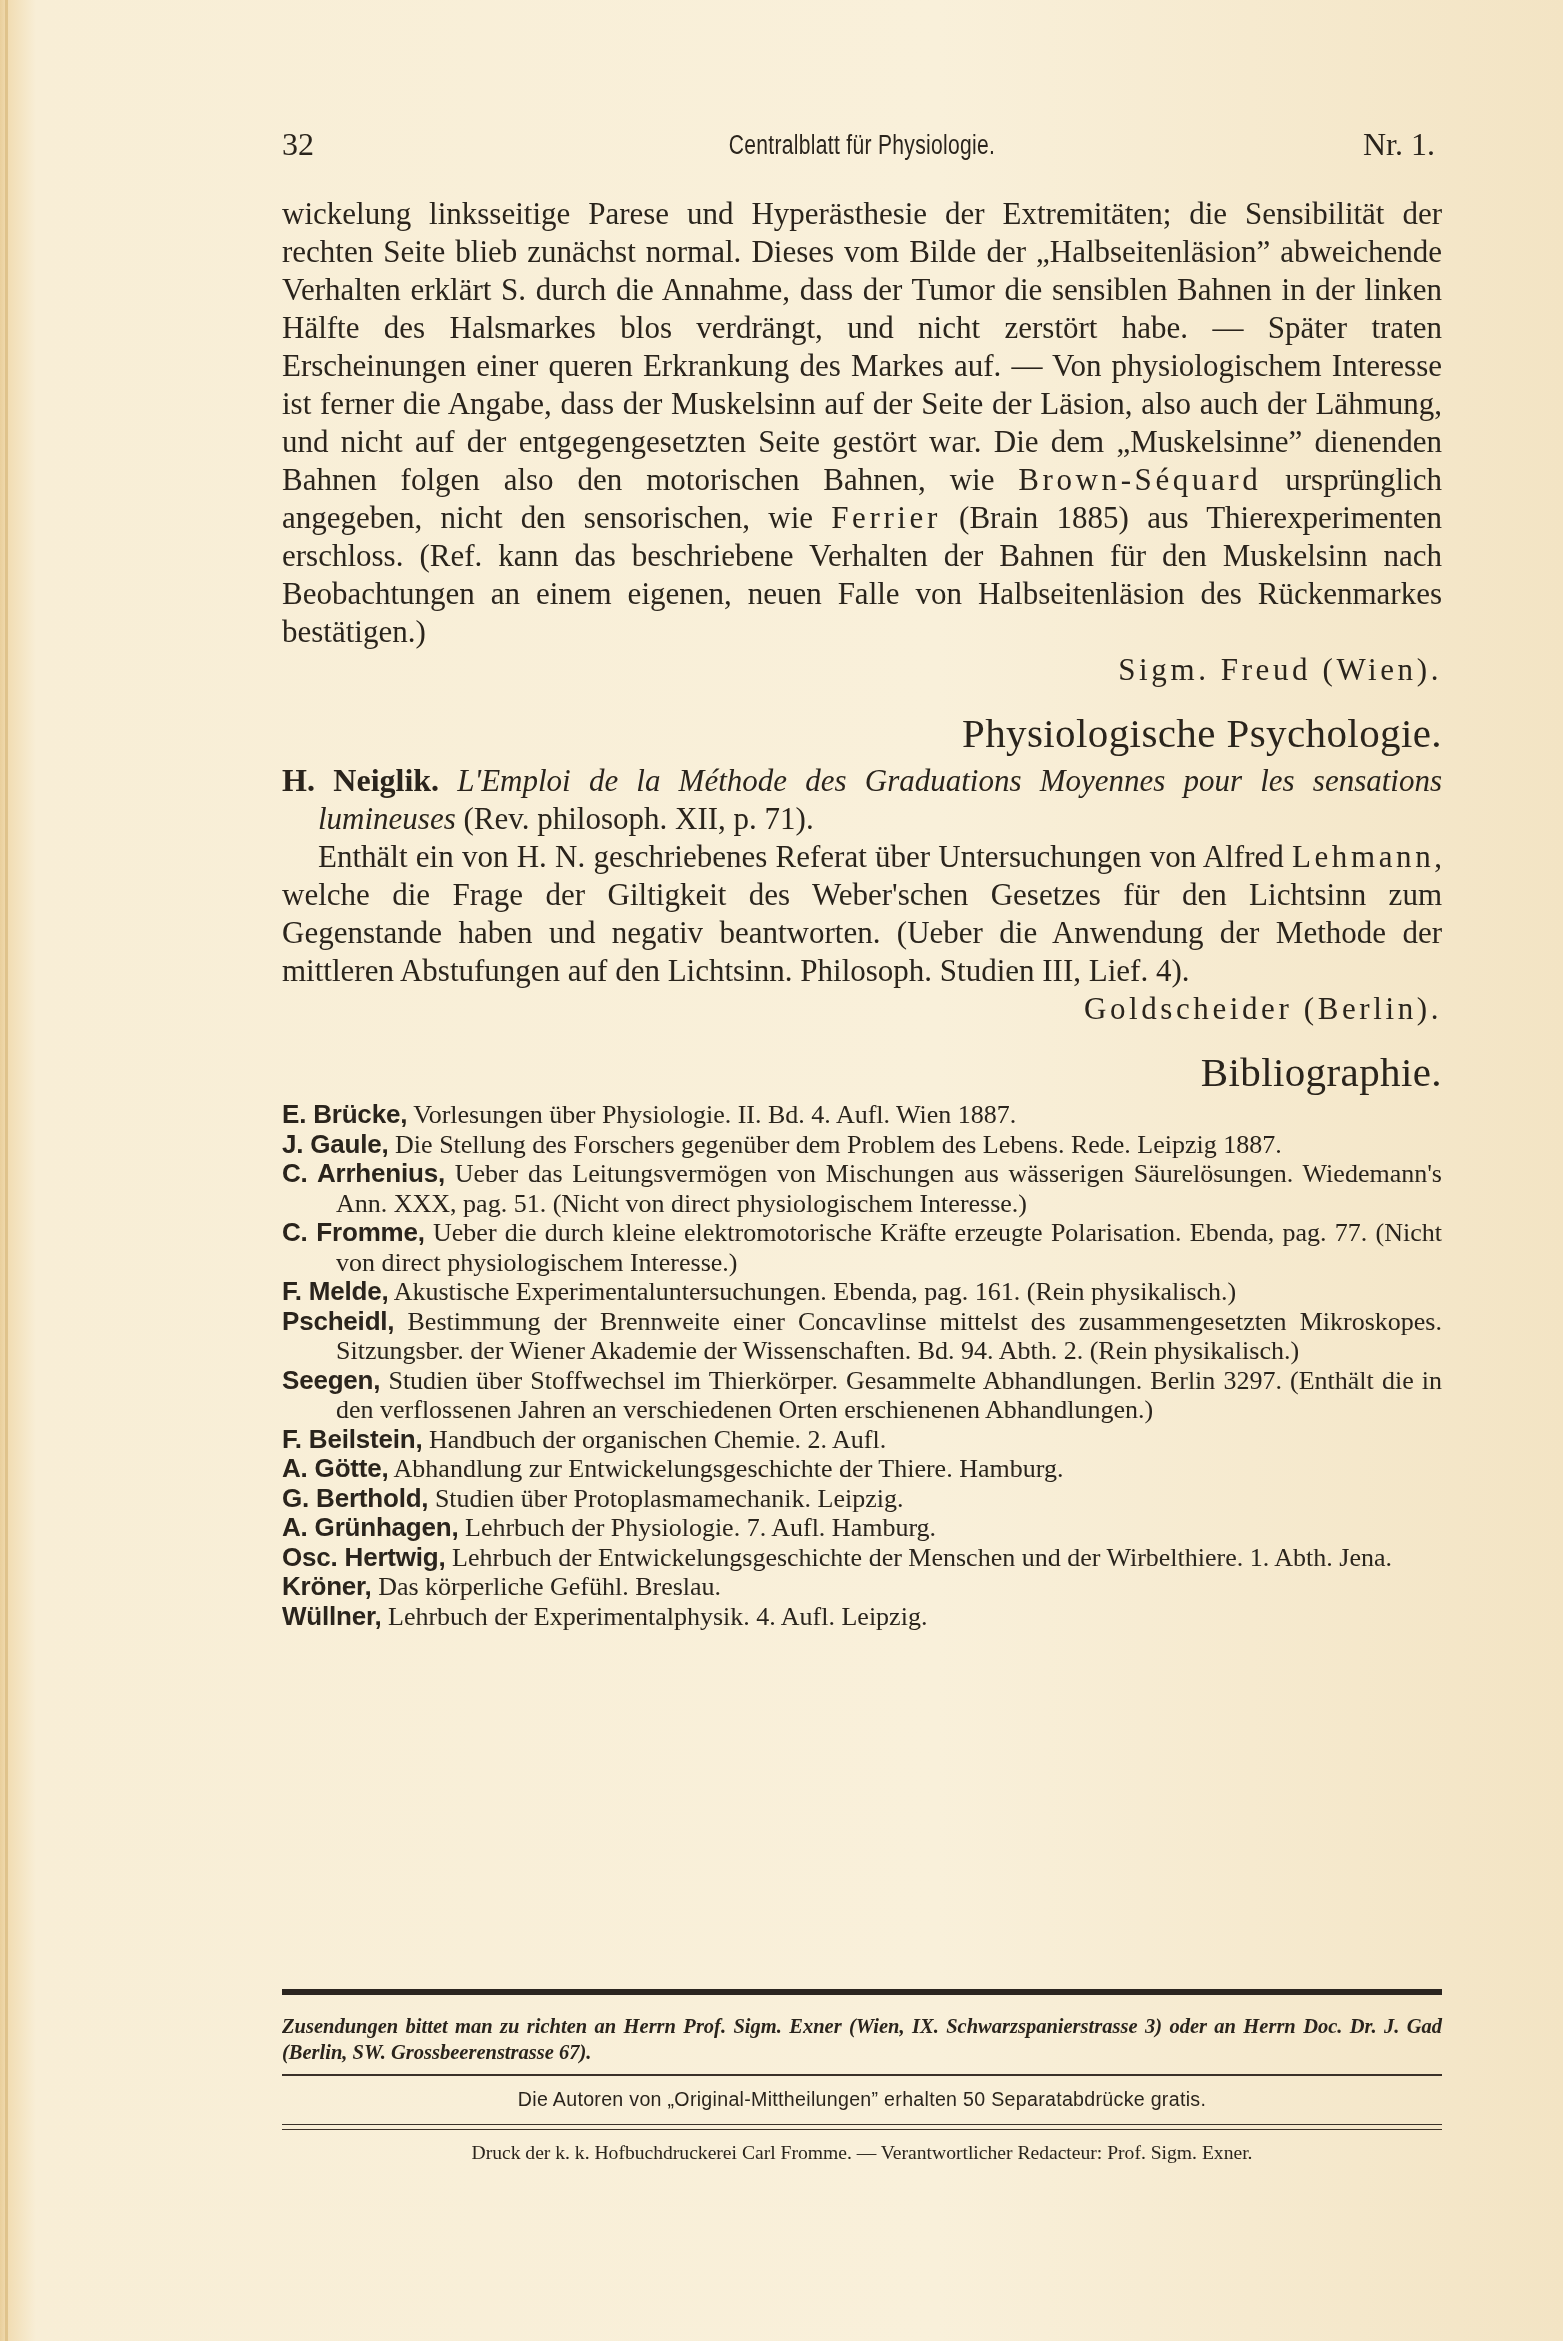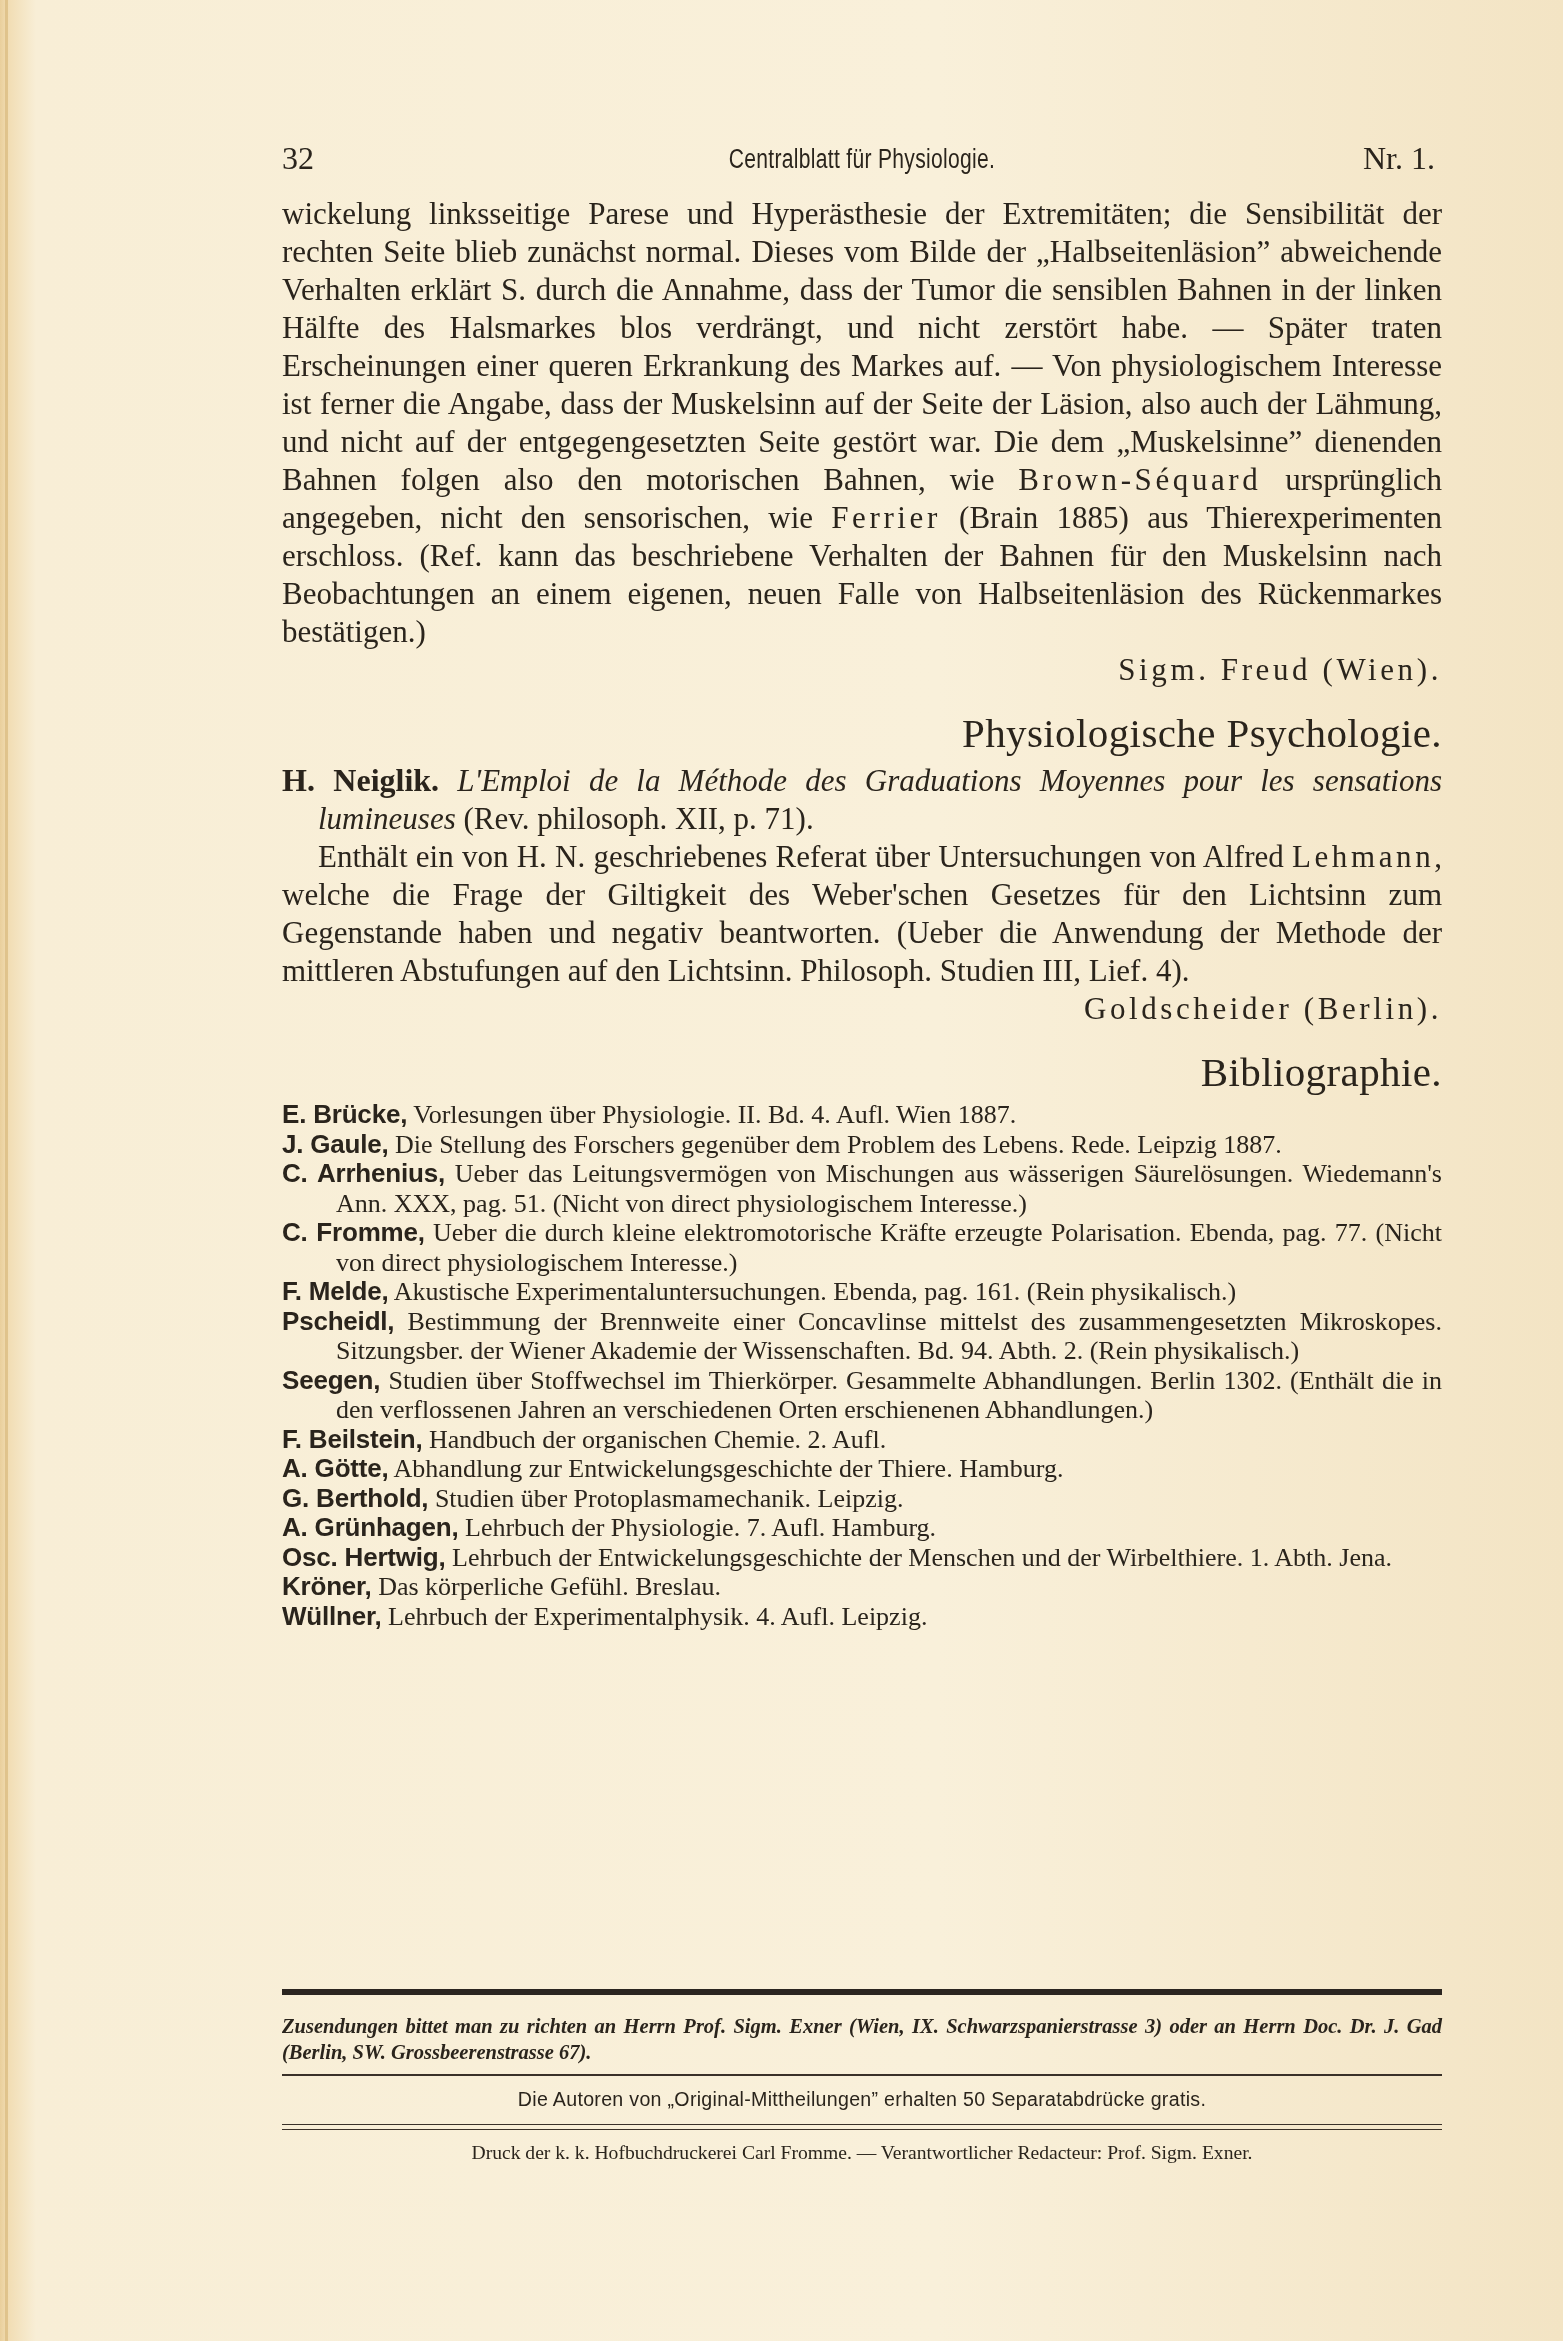--- a/index.html
+++ b/index.html
@@ -6,21 +6,21 @@
   body {
     width: 1564px; height: 2342px; overflow: hidden;
     background: #f7ecd2;
     background-image: linear-gradient(90deg, #e9cf9c 0px, #f1dcb2 7.1px, #f8eed6 36px, #f9f0da 60%, #f3e4c4 100%);
     color: #2a241c;
     font-family: "Liberation Serif", "DejaVu Serif", serif;
     position: relative;
   }
   .edge-line { position: absolute; left: 5.4px; top: 0; width: 2.7px; height: 2342px; background: #d9b97d; opacity: .7; }
   .page { position: absolute; left: 282px; top: 0; width: 1160px; }
-  .running-head { position: absolute; top: 140px; left: 0; width: 1160px; height: 39px; }
+  .running-head { position: absolute; top: 126px; left: 0; width: 1160px; height: 39px; }
   .rh-num { position: absolute; left: 0; top: 0; font-size: 32px; }
   .rh-title { position: absolute; left: 0; right: 0; top: 3.6px; text-align: center; font-size: 27px; letter-spacing: 0.4px; font-family: "Liberation Sans Narrow", "Liberation Sans", sans-serif; transform: scaleX(.78); }
   .rh-issue { position: absolute; right: 7.1px; top: 0; font-size: 32px; }
 
   .body-text { position: absolute; top: 195px; left: 0; width: 1160px; font-size: 31px; line-height: 38px; }
   .para { text-align: justify; text-align-last: left; margin: 0; }
   .spaced { letter-spacing: 3.6px; }
   .signature { text-align: right; }
   .section-title { text-align: right; font-size: 41px; margin: 25px 0 9px 0; letter-spacing: 0.4px; }
   .entry-head { font-weight: bold; font-size: 32px; }
@@ -66,21 +66,21 @@
 
     <div class="section-title">Bibliographie.</div>
 
     <div class="biblio">
       <p class="bib-item"><span class="bib-author">E. Brücke,</span><span> Vorlesungen über Physiologie. II. Bd. 4. Aufl. Wien 1887.</span></p>
       <p class="bib-item"><span class="bib-author">J. Gaule,</span><span> Die Stellung des Forschers gegenüber dem Problem des Lebens. Rede. Leipzig 1887.</span></p>
       <p class="bib-item"><span class="bib-author">C. Arrhenius,</span><span> Ueber das Leitungsvermögen von Mischungen aus wässerigen Säurelösungen. Wiedemann's Ann. XXX, pag. 51. (Nicht von direct physiologischem Interesse.)</span></p>
       <p class="bib-item"><span class="bib-author">C. Fromme,</span><span> Ueber die durch kleine elektromotorische Kräfte erzeugte Polarisation. Ebenda, pag. 77. (Nicht von direct physiologischem Interesse.)</span></p>
       <p class="bib-item"><span class="bib-author">F. Melde,</span><span> Akustische Experimentaluntersuchungen. Ebenda, pag. 161. (Rein physikalisch.)</span></p>
       <p class="bib-item"><span class="bib-author">Pscheidl,</span><span> Bestimmung der Brennweite einer Concavlinse mittelst des zusammengesetzten Mikroskopes. Sitzungsber. der Wiener Akademie der Wissenschaften. Bd. 94. Abth. 2. (Rein physikalisch.)</span></p>
-      <p class="bib-item"><span class="bib-author">Seegen,</span><span> Studien über Stoffwechsel im Thierkörper. Gesammelte Abhandlungen. Berlin 1302. (Enthält die in den verflossenen Jahren an verschiedenen Orten erschienenen Abhandlungen.)</span></p>
+      <p class="bib-item"><span class="bib-author">Seegen,</span><span> Studien über Stoffwechsel im Thierkörper. Gesammelte Abhandlungen. Berlin 3297. (Enthält die in den verflossenen Jahren an verschiedenen Orten erschienenen Abhandlungen.)</span></p>
       <p class="bib-item"><span class="bib-author">F. Beilstein,</span><span> Handbuch der organischen Chemie. 2. Aufl.</span></p>
       <p class="bib-item"><span class="bib-author">A. Götte,</span><span> Abhandlung zur Entwickelungsgeschichte der Thiere. Hamburg.</span></p>
       <p class="bib-item"><span class="bib-author">G. Berthold,</span><span> Studien über Protoplasmamechanik. Leipzig.</span></p>
       <p class="bib-item"><span class="bib-author">A. Grünhagen,</span><span> Lehrbuch der Physiologie. 7. Aufl. Hamburg.</span></p>
       <p class="bib-item"><span class="bib-author">Osc. Hertwig,</span><span> Lehrbuch der Entwickelungsgeschichte der Menschen und der Wirbelthiere. 1. Abth. Jena.</span></p>
       <p class="bib-item"><span class="bib-author">Kröner,</span><span> Das körperliche Gefühl. Breslau.</span></p>
       <p class="bib-item"><span class="bib-author">Wüllner,</span><span> Lehrbuch der Experimentalphysik. 4. Aufl. Leipzig.</span></p>
     </div>
   </div>
 

